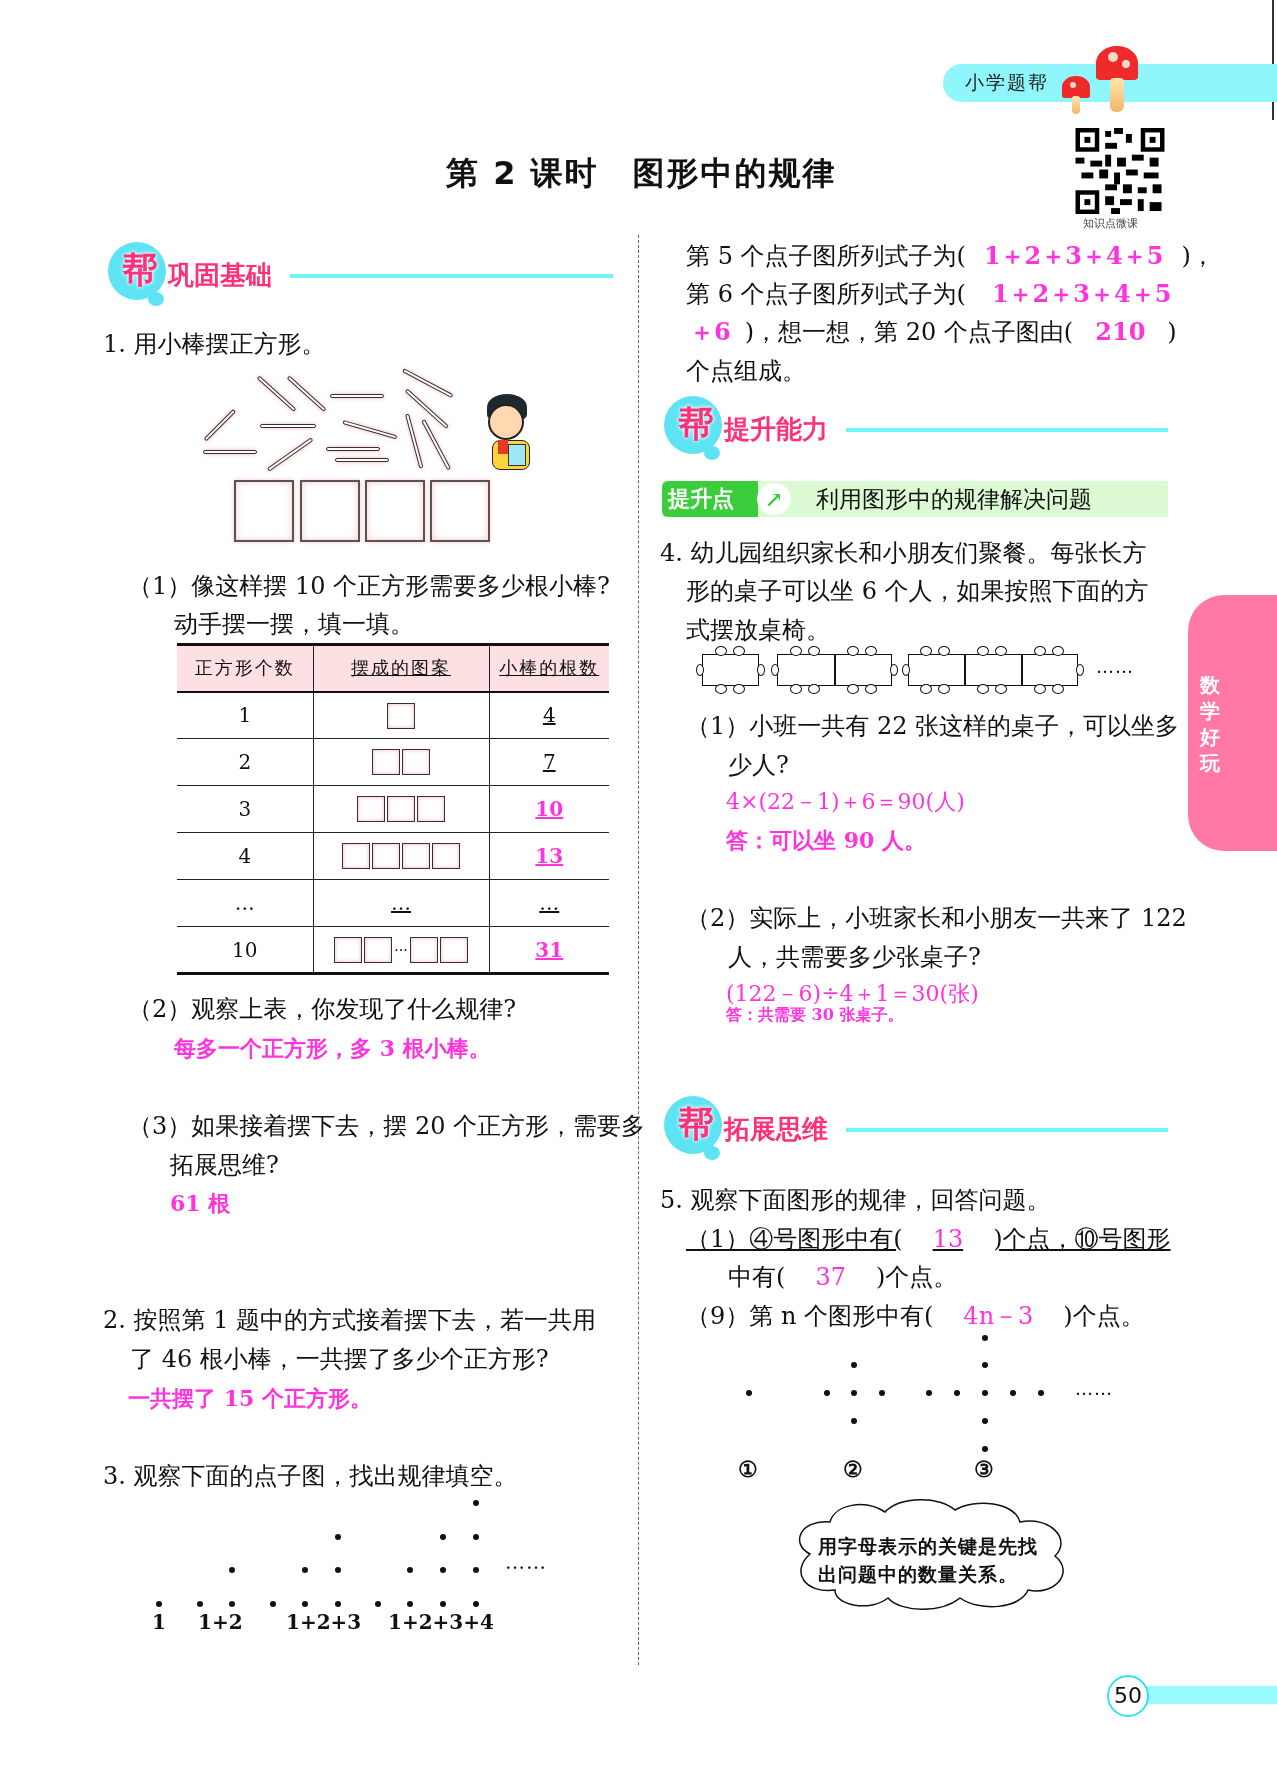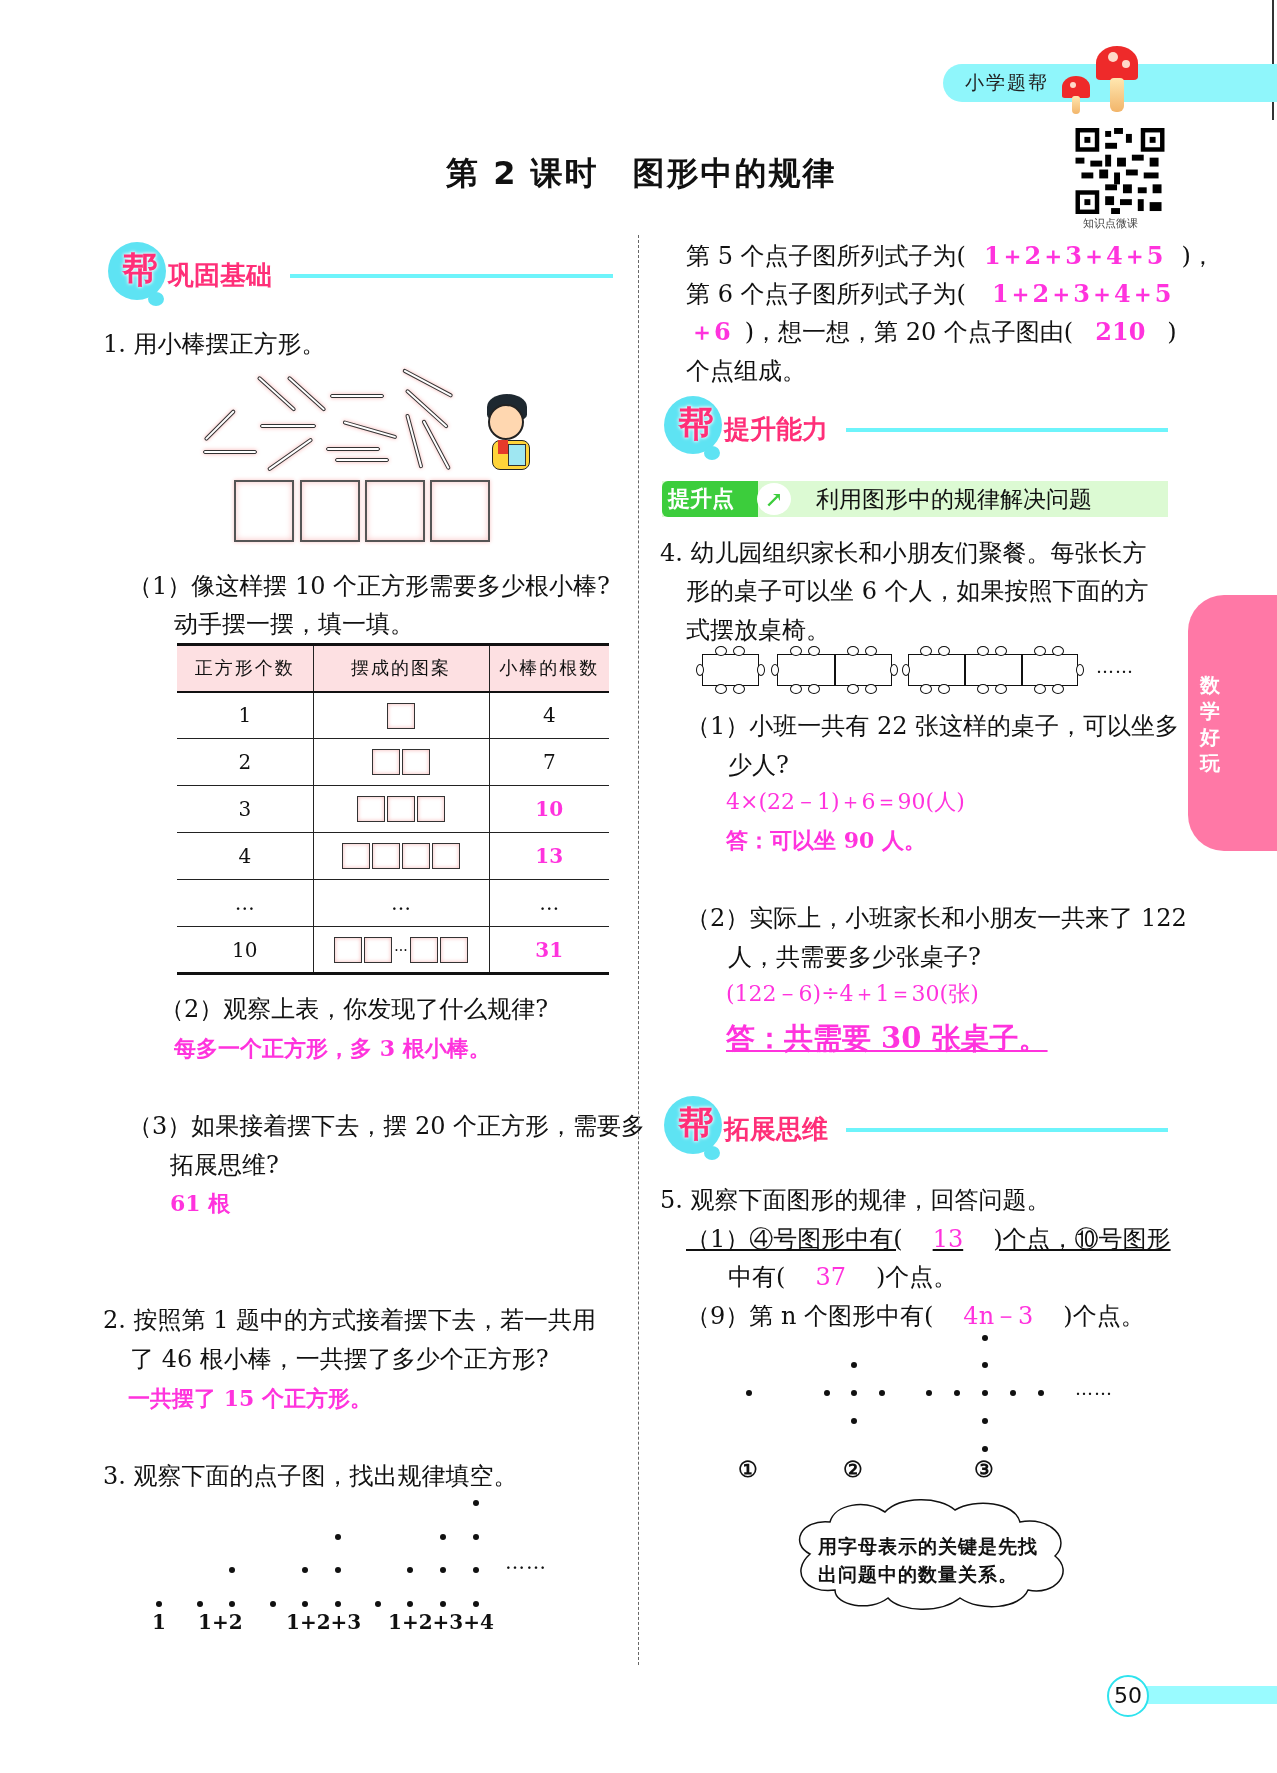--- a/index.html
+++ b/index.html
@@ -38,21 +38,21 @@
   .stick { position: absolute; height: 4px; border: 1px solid #333; border-radius: 2px; background: #fff; box-shadow: 0 0 4px #f7b3b3; transform-origin: left center; }
   .sq { position: absolute; border: 2px solid #555; box-shadow: inset 0 0 6px #f8c4c4, 0 0 4px #f8c4c4; }
   .boy-head { position:absolute; border-radius:50%; background:#ffd7b0; border:2px solid #222; }
   .boy-hair { position:absolute; background:#1e2830; border-radius: 50% 50% 20% 20%; }
 
   
   table.t { position: absolute; left: 177px; top: 643px; width: 432px; border-collapse: collapse; font-size: 20px; }
   table.t th { height: 47px; font-weight: normal; font-size: 18px; background: #fde0e2; border-top: 3px solid #111; border-bottom: 2px solid #111; letter-spacing: 2px; }
   table.t td { height: 47px; border-bottom: 1.5px solid #222; text-align: center; vertical-align: middle; }
   table.t tr:last-child td { border-bottom: 3px solid #111; }
-  table.t th + th, table.t td + td { border-left: 1.5px solid #222; }
+  table.t th + th, table.t td + td { border-left: 1.5px solid #222; text-decoration: underline; }
   .pat { display:inline-flex; gap: 2px; vertical-align: middle; align-items:center; }
   .pat i { display:inline-block; width: 28px; height: 26px; border: 1.5px solid #333; box-shadow: inset 0 0 4px #f6b7b7; }
   .pat b { font-weight: normal; font-size: 14px; }
 
   
   .dot { position: absolute; width: 6px; height: 6px; border-radius: 50%; background: #111; }
   .dotlbl { position: absolute; font-size: 20px; font-weight: bold; }
 
   
   .tipbar { left: 662px; top: 481px; width: 506px; height: 36px; background: #dcfad3; }
@@ -229,21 +229,21 @@
             <i></i>
             <b>···</b>
             <i></i>
             <i></i>
           </span></td>
       <td class="ans">31</td>
     </tr>
   </tbody>
 </table>
 
-<div class="abs line" style="left:128px;top:983px;margin-left:32px;">（2）观察上表，你发现了什么规律?</div>
+<div class="abs line" style="left:128px;top:983px;">（2）观察上表，你发现了什么规律?</div>
 <div class="abs line ans" style="left:174px;top:1022px;font-size:22px;">每多一个正方形，多 3 根小棒。</div>
 
 <div class="abs line" style="left:128px;top:1100px;">（3）如果接着摆下去，摆 20 个正方形，需要多</div>
 <div class="abs line" style="left:170px;top:1139px;">拓展思维?</div>
 <div class="abs line ans" style="left:170px;top:1177px;font-size:22px;">61 根</div>
 
 <div class="abs line" style="left:103px;top:1294px;">2. 按照第 1 题中的方式接着摆下去，若一共用</div>
 <div class="abs line" style="left:130px;top:1333px;">了 46 根小棒，一共摆了多少个正方形?</div>
 <div class="abs line ans" style="left:128px;top:1372px;font-size:22px;">一共摆了 15 个正方形。</div>
 
@@ -355,21 +355,21 @@
 </div>
 
 <div class="abs line" style="left:686px;top:700px;">（1）小班一共有 22 张这样的桌子，可以坐多</div>
 <div class="abs line" style="left:728px;top:739px;">少人?</div>
 <div class="abs line ans" style="left:726px;top:776px;font-size:22px;font-weight:normal;">4×(22－1)＋6＝90(人)</div>
 <div class="abs line ans" style="left:726px;top:814px;font-size:22px;">答：可以坐 90 人。</div>
 
 <div class="abs line" style="left:686px;top:892px;">（2）实际上，小班家长和小朋友一共来了 122</div>
 <div class="abs line" style="left:728px;top:931px;">人，共需要多少张桌子?</div>
 <div class="abs line ans" style="left:726px;top:968px;font-size:22px;font-weight:normal;">(122－6)÷4＋1＝30(张)</div>
-<div class="abs line ans" style="left:726px;top:1012px;font-size:29px;text-decoration:underline;">答：共需要 30 张桌子。</div>
+<div class="abs line ans" style="left:726px;top:989px;font-size:16px;">答：共需要 30 张桌子。</div>
 
 <div class="sec" style="left:664px;top:1092px;width:504px;">
   <div class="circle"></div>
     <div class="tail"></div>
   <div class="bang">帮</div>
   <div class="label">拓展思维</div>
   <div class="rule" style="left:182px;width:322px;"></div>
 </div>
 
 <div class="abs line" style="left:660px;top:1174px;">5. 观察下面图形的规律，回答问题。</div>

